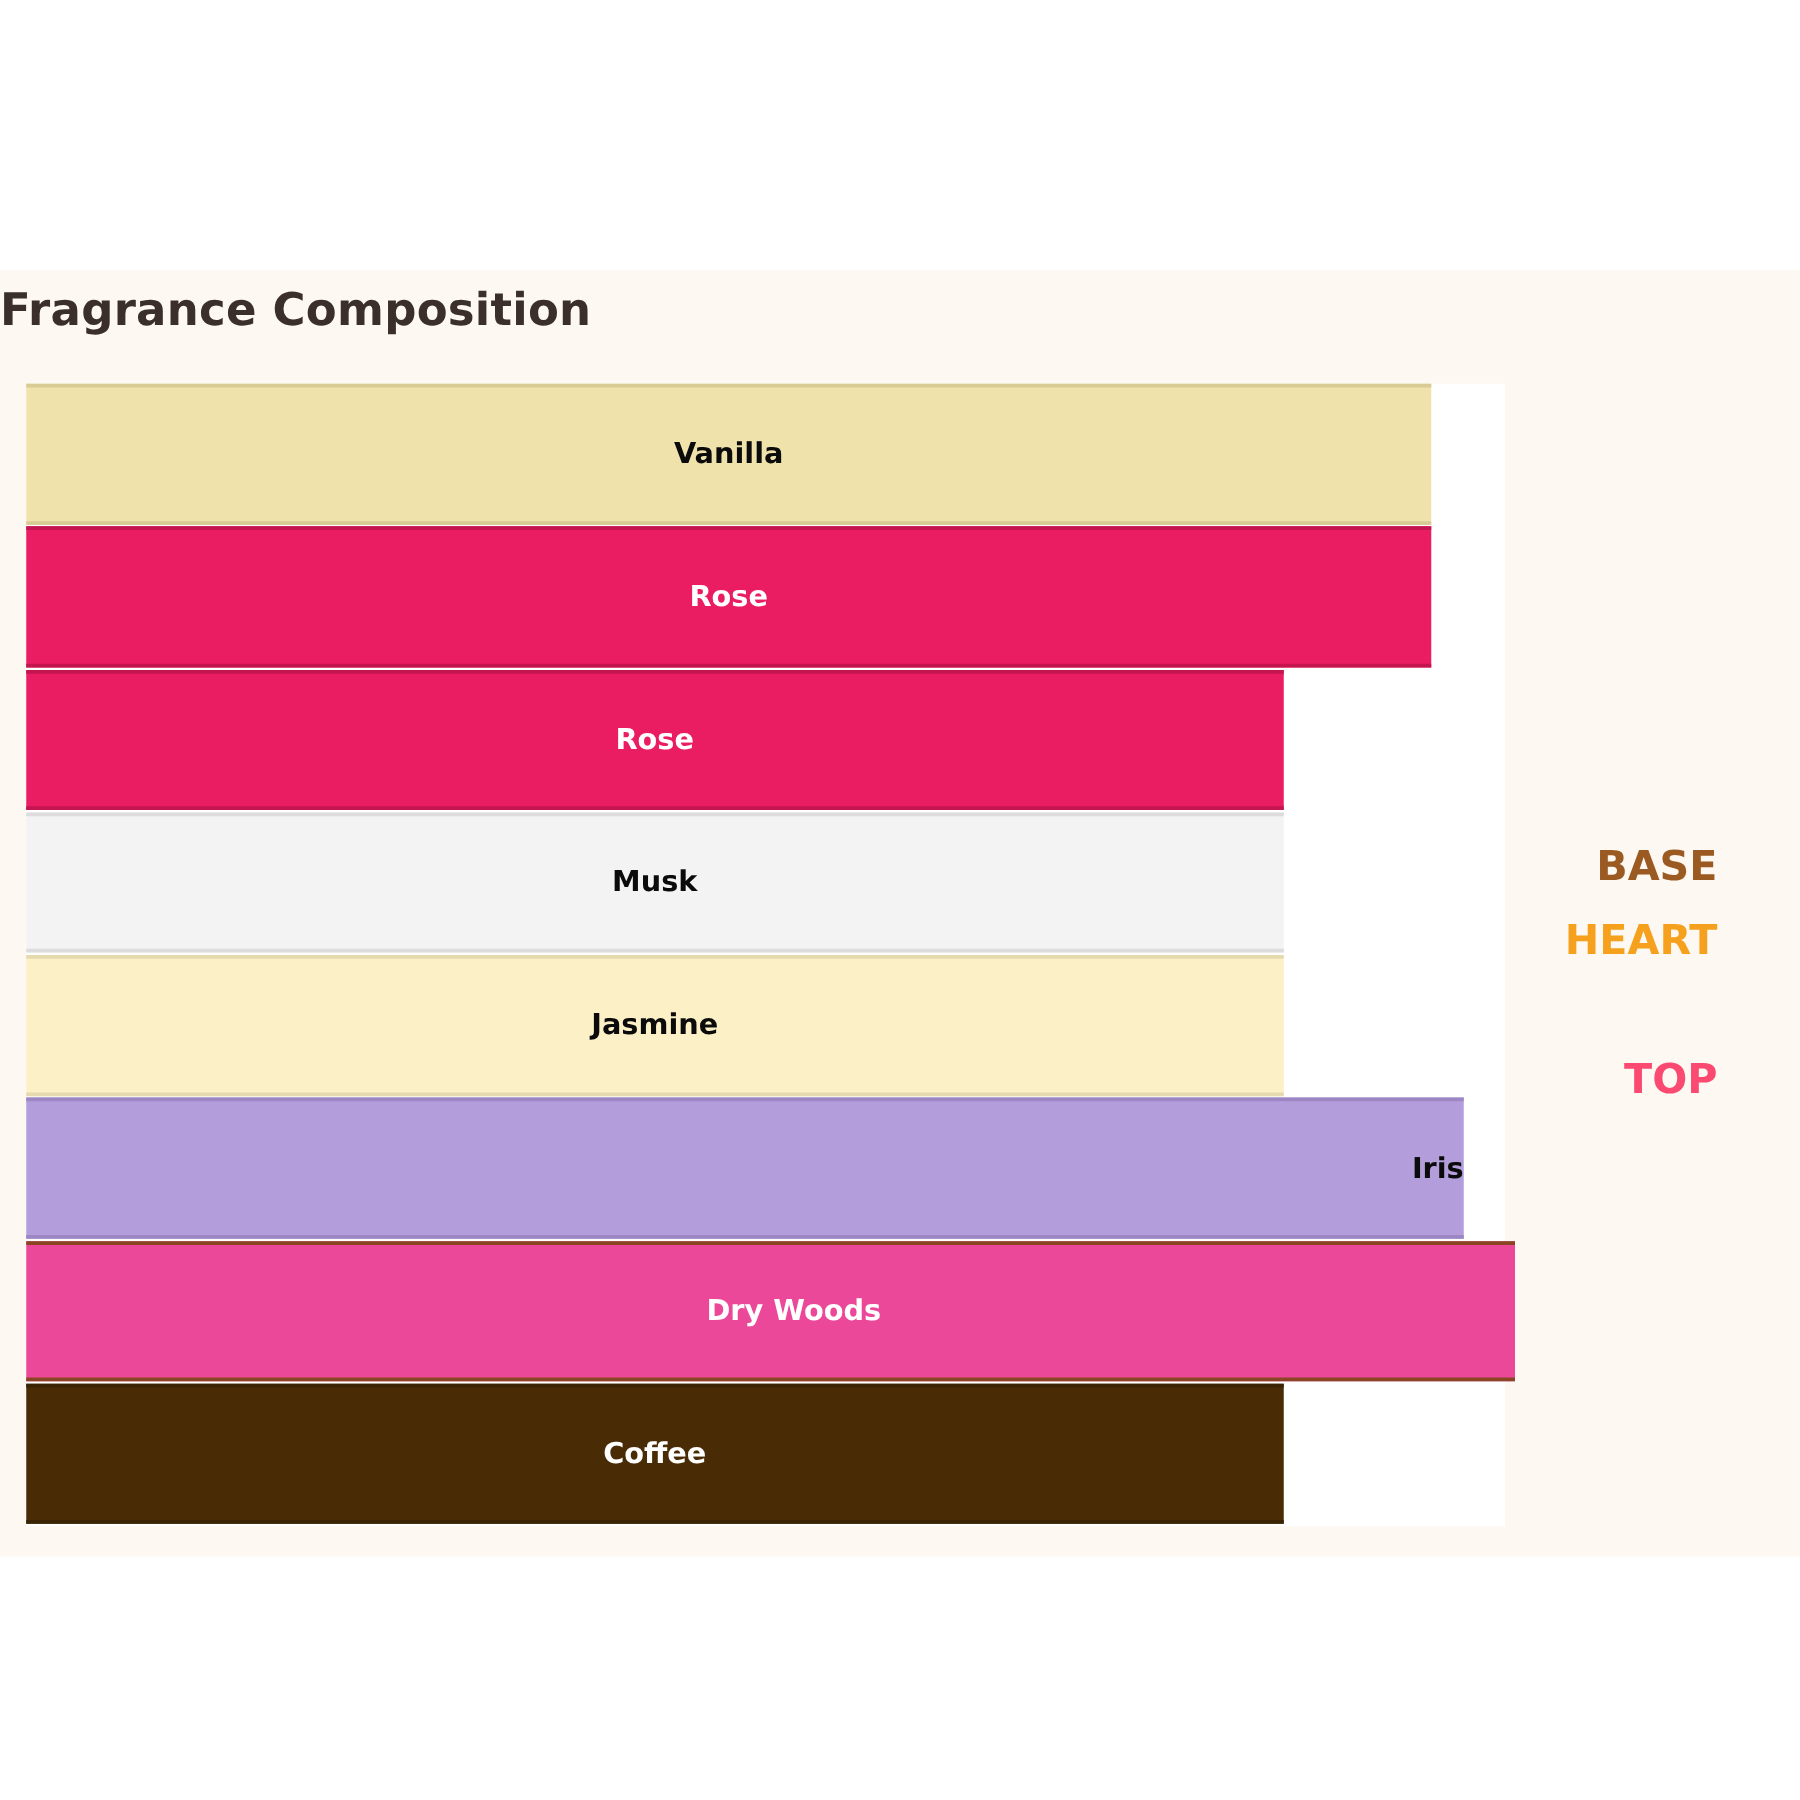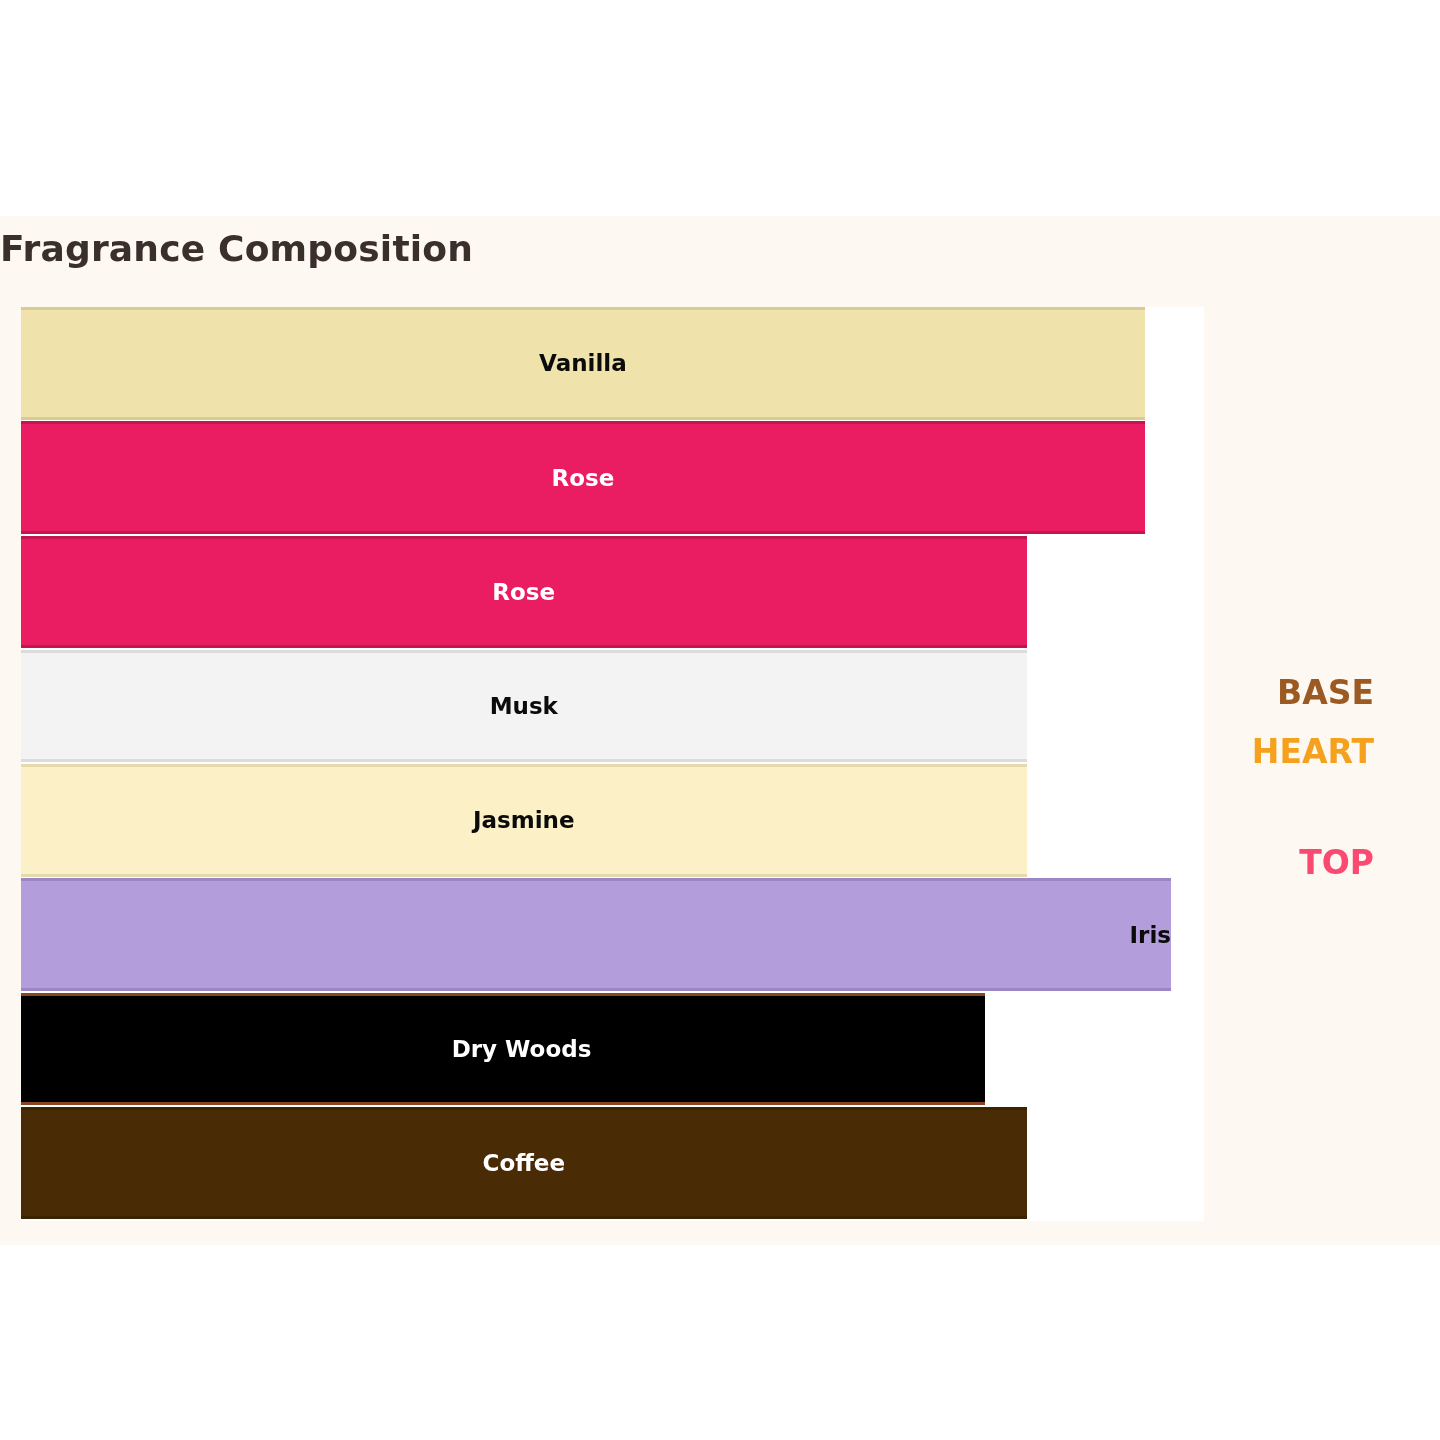--- a/index.html
+++ b/index.html
@@ -98,21 +98,21 @@
       </div>
       <div class="bar" style="top: 457px; height: 112.536px; width: 1005.55px; background: rgb(252, 241, 198); border-top: 3px solid rgb(228, 218, 174); border-bottom: 3px solid rgb(228, 218, 174);">
         <span class="bar-label" style="color: rgb(11, 11, 11);">Jasmine</span>
       </div>
       <div class="bar" style="top: 342.75px; height: 112.536px; width: 1005.55px; background: rgb(243, 243, 243); border-top: 3px solid rgb(220, 220, 220); border-bottom: 3px solid rgb(220, 220, 220);">
         <span class="bar-label" style="color: rgb(11, 11, 11);">Musk</span>
       </div>
       <div class="bar" style="top: 571.25px; height: 112.536px; width: 1150px; background: rgb(179, 157, 219); border-top: 3px solid rgb(156, 134, 196); border-bottom: 3px solid rgb(156, 134, 196); justify-content: flex-end;">
         <span class="bar-label" style="color: rgb(11, 11, 11);">Iris</span>
       </div>
-      <div class="bar" style="top: 685.5px; height: 112.536px; width: 964px; background: #000000; border-top: 3px solid rgb(138, 70, 36); border-bottom: 3px solid rgb(138, 70, 36); padding-left: 37px;">
+      <div class="bar" style="top: 685.5px; height: 112.536px; width: 1191px; background: #ec4899; border-top: 3px solid rgb(138, 70, 36); border-bottom: 3px solid rgb(138, 70, 36); padding-left: 37px;">
         <span class="bar-label" style="color: rgb(255, 255, 255);">Dry Woods</span>
       </div>
       <div class="bar" style="top: 799.75px; height: 112.536px; width: 1005.55px; background: rgb(73, 44, 5); border-top: 3px solid rgb(59, 36, 4); border-bottom: 3px solid rgb(59, 36, 4); justify-content: center;">
         <span class="bar-label" style="color: rgb(255, 255, 255);">Coffee</span>
       </div>
     </div>
 
   <div class="stage-label" id="stage-base" style="color: rgb(154, 90, 34); text-align: right;">BASE</div>
   <div class="stage-label" id="stage-heart" style="color: rgb(245, 161, 30);">HEART</div>
   <div class="stage-label" id="stage-top" style="color: rgb(251, 74, 114); margin-left: 24px;">TOP</div>

